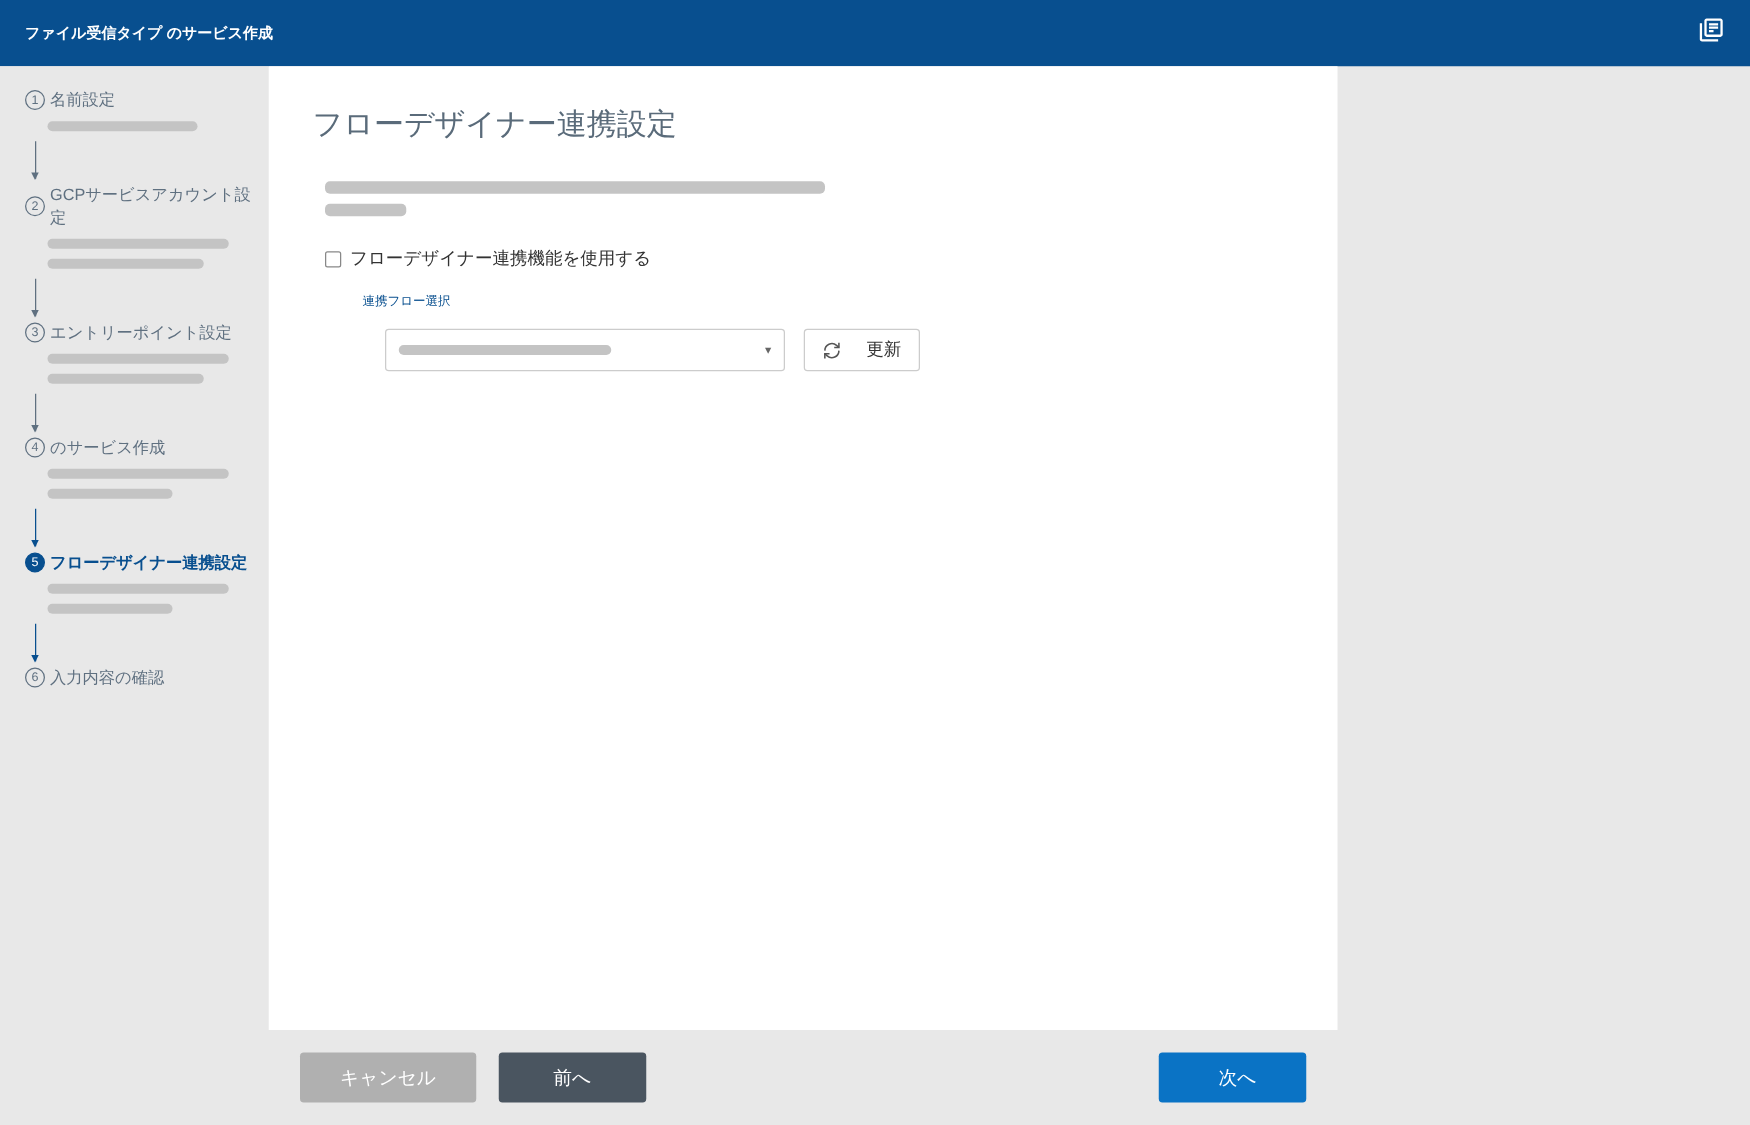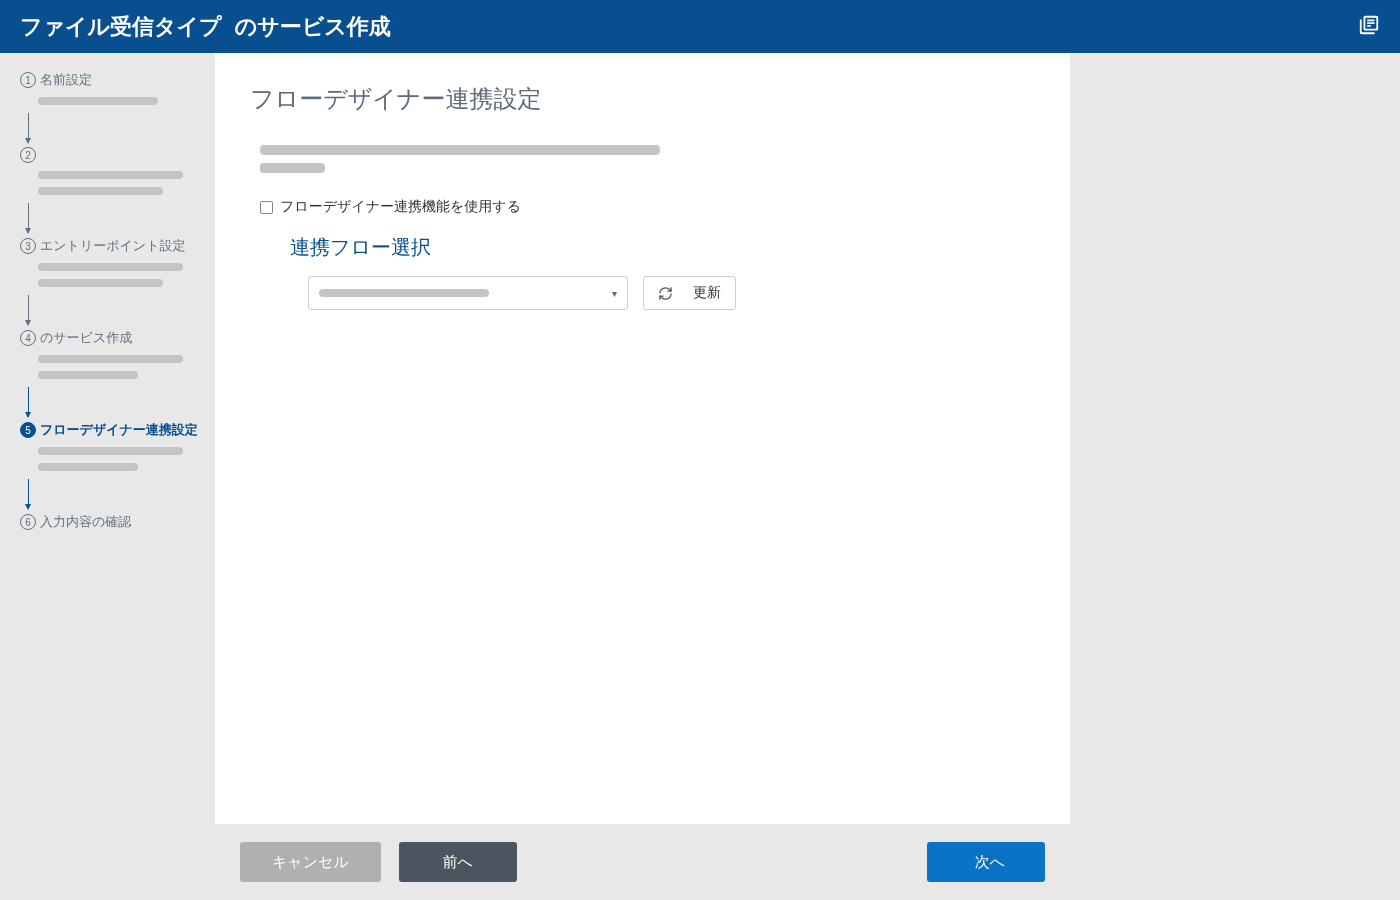--- a/index.html
+++ b/index.html
@@ -17,23 +17,22 @@
     .header {
       background: #084f8f;
       height: 53px;
       display: flex;
       align-items: center;
       justify-content: space-between;
       padding: 0 20px;
     }
     .header-title {
       color: #ffffff;
-      font-size: 22px;
+      font-size: 12px;
       font-weight: bold;
-      font-family: Liberation Mono, monospace;
     }
     .header-icon {
       color: #ffffff;
       width: 22px;
       height: 22px;
     }
     .main-container {
       display: flex;
       height: calc(900px - 53px);
     }
@@ -149,21 +148,21 @@
       cursor: pointer;
     }
     .checkbox-label {
       font-size: 14px;
       color: #333;
     }
     .sub-section {
       margin-left: 40px;
     }
     .sub-section-title {
-      font-size: 20px;
+      font-size: 10px;
       color: #084f8f;
       margin-bottom: 15px;
     }
     .select-row {
       display: flex;
       align-items: center;
       gap: 15px;
       margin-left: 18px;
     }
     .select-box {
@@ -266,20 +265,21 @@
         <div class="placeholder-bar" style="width:120px"></div>
       </div>
     </div>
     <div class="step-connector"></div>
 
     <div class="step">
       <div class="step-header">
         <div class="step-number">
             <span>2</span>
           </div>
+        <div class="step-label">GCPサービスアカウント設定</div>
       </div>
       <div class="step-placeholder">
         <div class="placeholder-bar" style="width:145px"></div>
         <div class="placeholder-bar" style="width:125px"></div>
       </div>
     </div>
     <div class="step-connector"></div>
 
     <div class="step">
       <div class="step-header">

